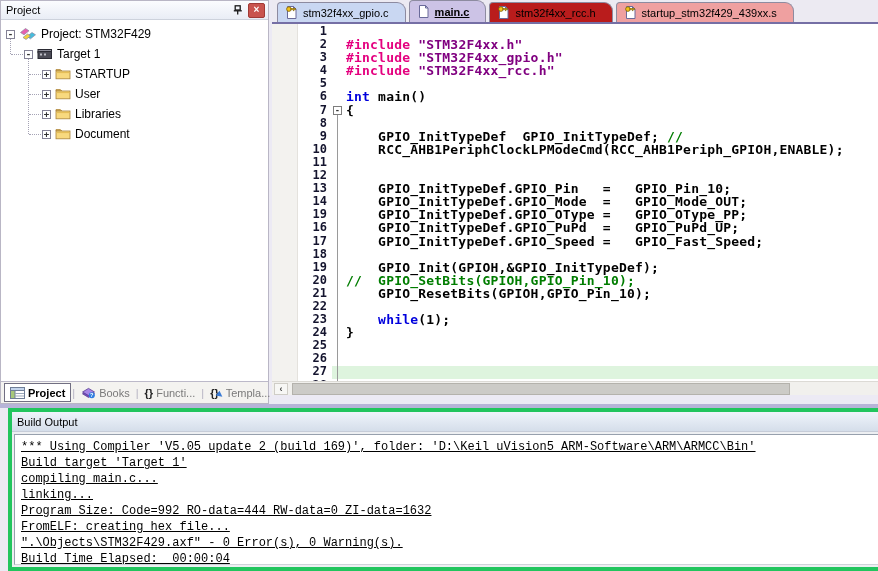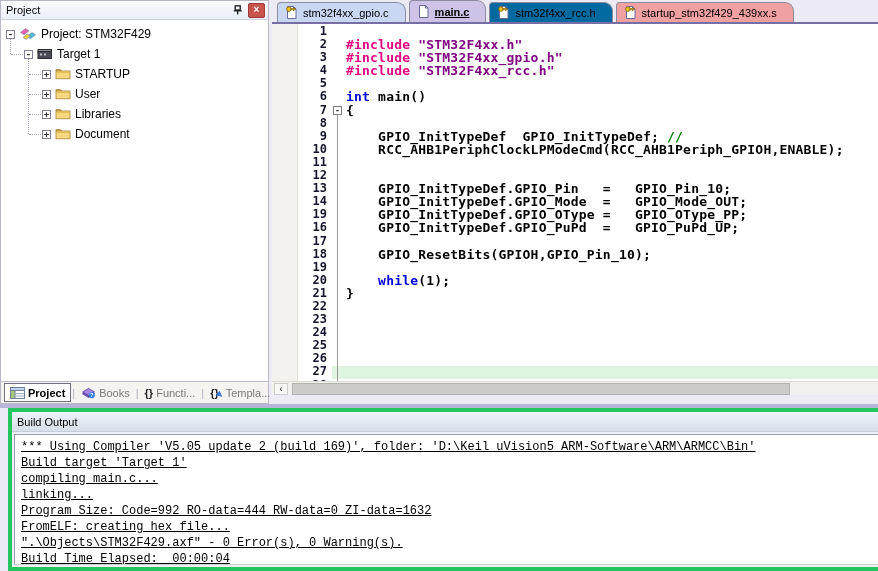--- a/index.html
+++ b/index.html
@@ -208,21 +208,21 @@
         </div>
         <div class="etab active" style="background: rgb(204, 195, 230);">
           <span class="ticon">
             <svg width="13" height="15" viewBox="0 0 13 15">
       <path d="M2.5 1.5 h6 l2.5 2.5 v9.5 h-8.5 z" fill="#fff" stroke="#6a6a9a"></path>
       <path d="M8.5 1.5 v2.5 h2.5 z" fill="#d8d8ea" stroke="#6a6a9a"></path>
             </svg>
           </span>
           <span class="tlabel">main.c</span>
         </div>
-        <div class="etab" style="background: #0369a1;">
+        <div class="etab" style="background: #b91c1c;">
           <span class="ticon">
             <svg width="13" height="15" viewBox="0 0 13 15">
       <path d="M2.5 1.5 h6 l2.5 2.5 v9.5 h-8.5 z" fill="#fff" stroke="#6a6a9a"></path>
       <path d="M8.5 1.5 v2.5 h2.5 z" fill="#d8d8ea" stroke="#6a6a9a"></path>
               <circle cx="3.9" cy="4.1" r="2.3" fill="#f3c21a" stroke="#7c5f00" stroke-width="0.8"></circle>
       <rect x="5.9" y="3.4" width="4.4" height="1.4" fill="#f3c21a" stroke="#7c5f00" stroke-width="0.6"></rect>
       <rect x="8.2" y="4.8" width="1" height="1.3" fill="#7c5f00"></rect>
             </svg>
           </span>
           <span class="tlabel">stm32f4xx_rcc.h</span>
@@ -287,21 +287,24 @@
           <div class="cl"><span>{</span></div>
           <div class="cl"></div>
           <div class="cl"><span>    GPIO_InitTypeDef  GPIO_InitTypeDef; </span><span class="tk-cm">//</span></div>
           <div class="cl"><span>    RCC_AHB1PeriphClockLPModeCmd(RCC_AHB1Periph_GPIOH,ENABLE);</span></div>
           <div class="cl"></div>
           <div class="cl"></div>
           <div class="cl"><span>    GPIO_InitTypeDef.GPIO_Pin   =   GPIO_Pin_10;</span></div>
           <div class="cl"><span>    GPIO_InitTypeDef.GPIO_Mode  =   GPIO_Mode_OUT;</span></div>
           <div class="cl"><span>    GPIO_InitTypeDef.GPIO_OType =   GPIO_OType_PP;</span></div>
           <div class="cl"><span>    GPIO_InitTypeDef.GPIO_PuPd  =   GPIO_PuPd_UP;</span></div>
-          <div class="cl"></div>
+          <div class="cl"><span>    GPIO_InitTypeDef.GPIO_Speed =   GPIO_Fast_Speed;</span></div>
+          <div class="cl"></div>
+          <div class="cl"><span>    GPIO_Init(GPIOH,&amp;GPIO_InitTypeDef);</span></div>
+          <div class="cl"><span class="tk-cm">//  GPIO_SetBits(GPIOH,GPIO_Pin_10);</span></div>
           <div class="cl"><span>    GPIO_ResetBits(GPIOH,GPIO_Pin_10);</span></div>
           <div class="cl"></div>
           <div class="cl"><span>    </span><span class="tk-kw">while</span><span>(1);</span></div>
           <div class="cl"><span>}</span></div>
           <div class="cl"></div>
           <div class="cl"></div>
           <div class="cl"></div>
           <div class="cl"></div>
         </div>
     </div>

